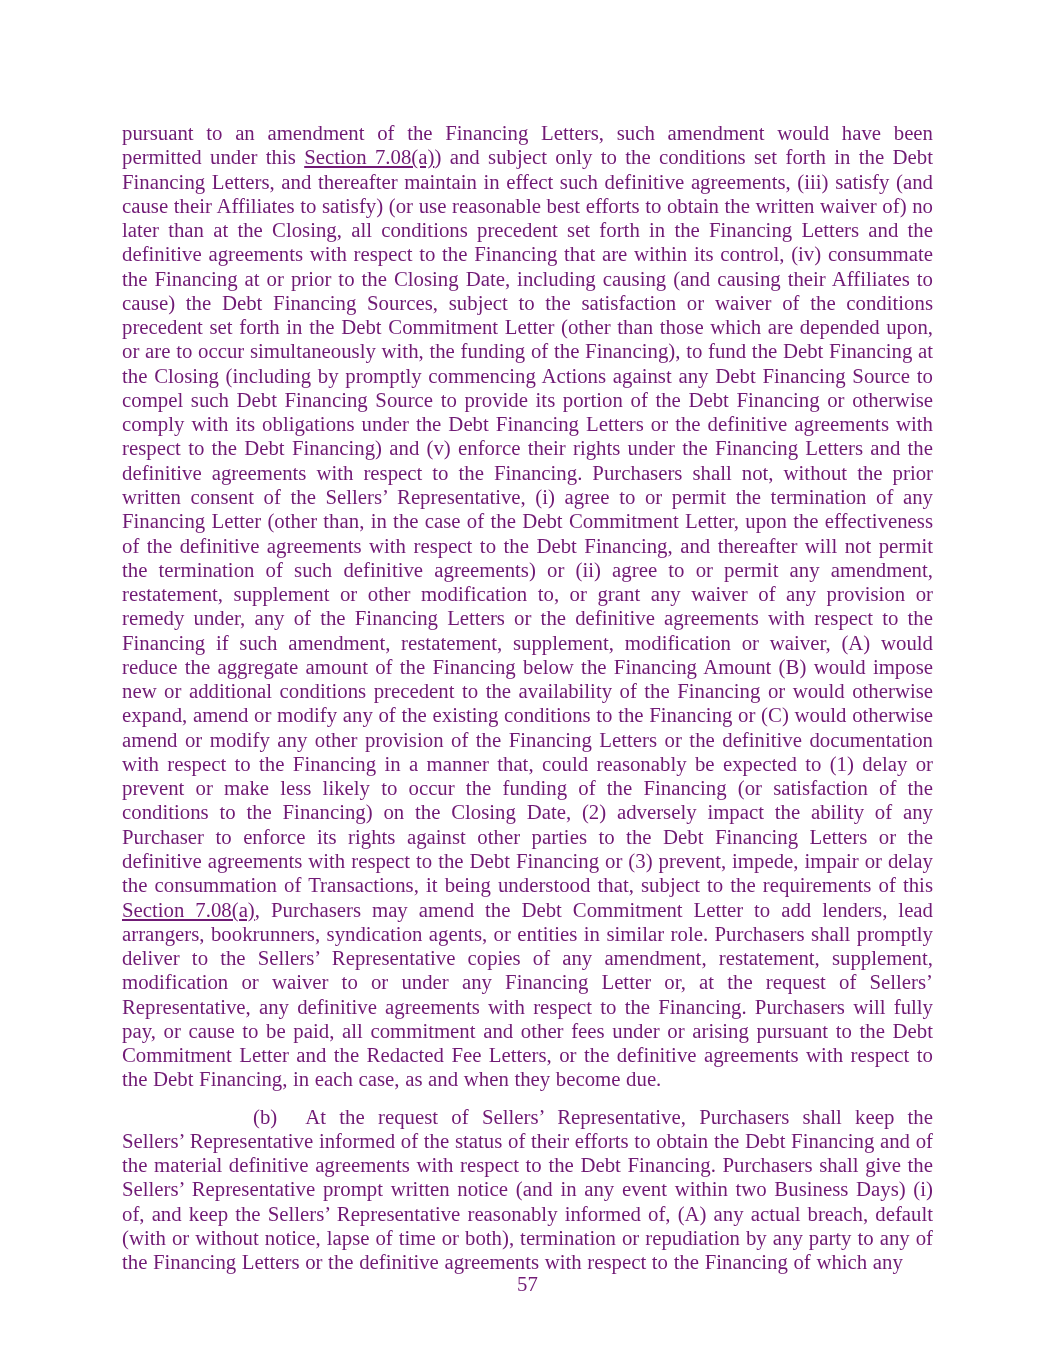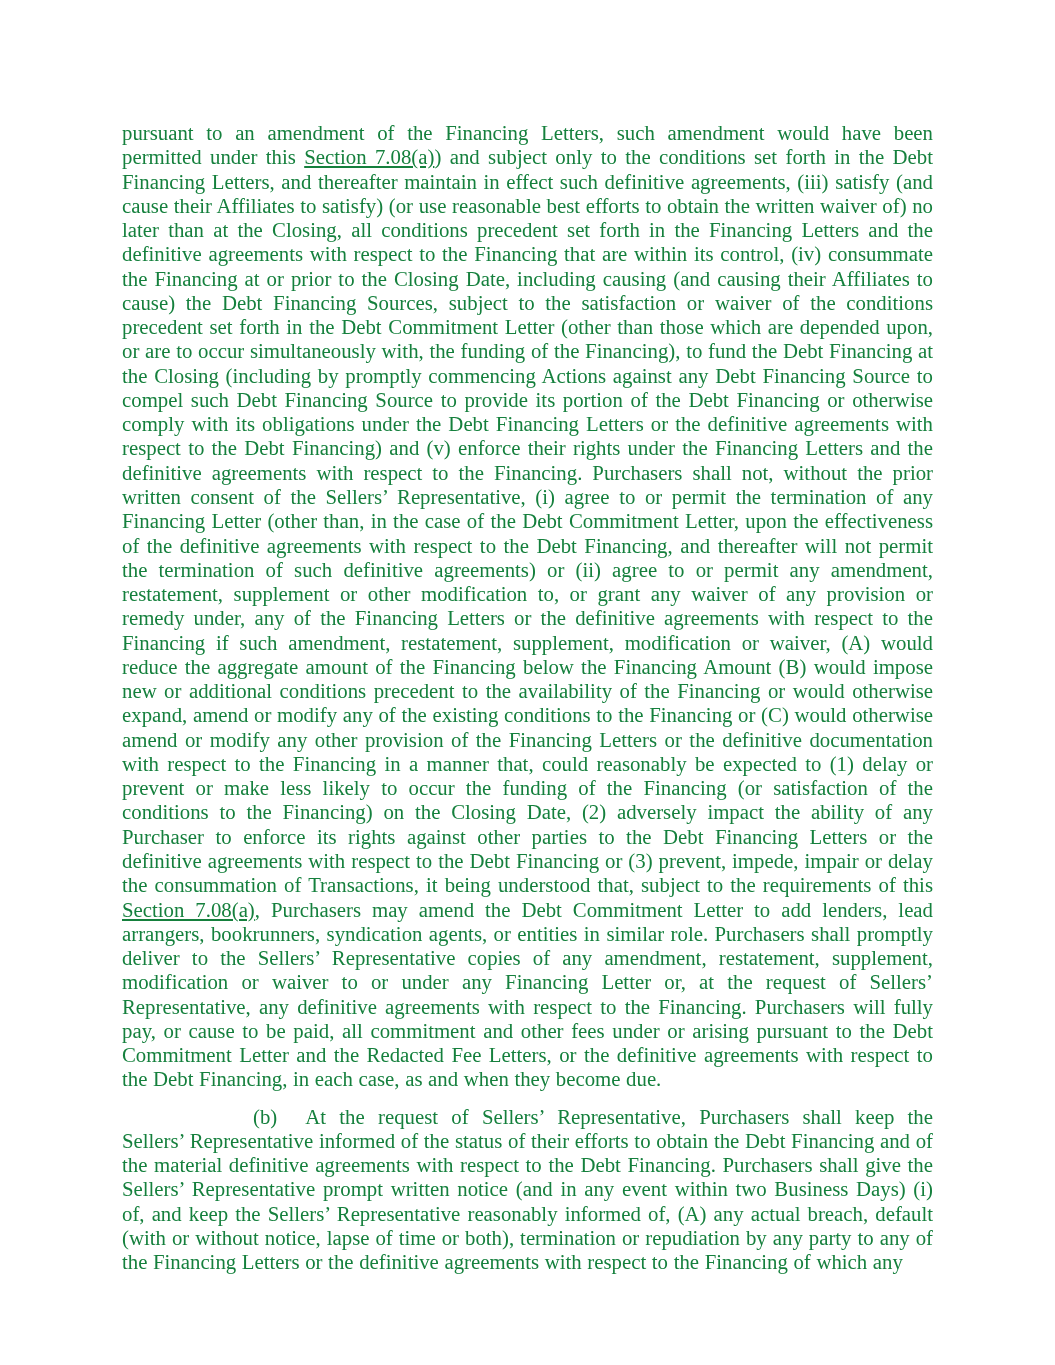--- a/index.html
+++ b/index.html
@@ -5,21 +5,21 @@
   html, body {
     margin: 0;
     padding: 0;
     background: #ffffff;
   }
   .page {
     position: relative;
     width: 1055px;
     height: 1365px;
     background: #ffffff;
-    color: #15803d;
+    color: #701a75;
     font-family: "Liberation Serif", "DejaVu Serif", serif;
     overflow: hidden;
   }
   .body-text {
     position: absolute;
     left: 122px;
     top: 121px;
     width: 811px;
   }
   .para {
@@ -53,13 +53,14 @@
   }
 </style>
 </head>
 <body>
 
 <div class="page">
   <div class="body-text">
     <p class="para"><span>pursuant to an amendment of the Financing Letters, such amendment would have been permitted under this </span><span class="underline">Section 7.08(a)</span><span>) and subject only to the conditions set forth in the Debt Financing Letters, and thereafter maintain in effect such definitive agreements, (iii) satisfy (and cause their Affiliates to satisfy) (or use reasonable best efforts to obtain the written waiver of) no later than at the Closing, all conditions precedent set forth in the Financing Letters and the definitive agreements with respect to the Financing that are within its control, (iv) consummate the Financing at or prior to the Closing Date, including causing (and causing their Affiliates to cause) the Debt Financing Sources, subject to the satisfaction or waiver of the conditions precedent set forth in the Debt Commitment Letter (other than those which are depended upon, or are to occur simultaneously with, the funding of the Financing), to fund the Debt Financing at the Closing (including by promptly commencing Actions against any Debt Financing Source to compel such Debt Financing Source to provide its portion of the Debt Financing or otherwise comply with its obligations under the Debt Financing Letters or the definitive agreements with respect to the Debt Financing) and (v) enforce their rights under the Financing Letters and the definitive agreements with respect to the Financing. Purchasers shall not, without the prior written consent of the Sellers’ Representative, (i) agree to or permit the termination of any Financing Letter (other than, in the case of the Debt Commitment Letter, upon the effectiveness of the definitive agreements with respect to the Debt Financing, and thereafter will not permit the termination of such definitive agreements) or (ii) agree to or permit any amendment, restatement, supplement or other modification to, or grant any waiver of any provision or remedy under, any of the Financing Letters or the definitive agreements with respect to the Financing if such amendment, restatement, supplement, modification or waiver, (A) would reduce the aggregate amount of the Financing below the Financing Amount (B) would impose new or additional conditions precedent to the availability of the Financing or would otherwise expand, amend or modify any of the existing conditions to the Financing or (C) would otherwise amend or modify any other provision of the Financing Letters or the definitive documentation with respect to the Financing in a manner that, could reasonably be expected to (1) delay or prevent or make less likely to occur the funding of the Financing (or satisfaction of the conditions to the Financing) on the Closing Date, (2) adversely impact the ability of any Purchaser to enforce its rights against other parties to the Debt Financing Letters or the definitive agreements with respect to the Debt Financing or (3) prevent, impede, impair or delay the consummation of Transactions, it being understood that, subject to the requirements of this </span><span class="underline">Section 7.08(a)</span><span>, Purchasers may amend the Debt Commitment Letter to add lenders, lead arrangers, bookrunners, syndication agents, or entities in similar role. Purchasers shall promptly deliver to the Sellers’ Representative copies of any amendment, restatement, supplement, modification or waiver to or under any Financing Letter or, at the request of Sellers’ Representative, any definitive agreements with respect to the Financing. Purchasers will fully pay, or cause to be paid, all commitment and other fees under or arising pursuant to the Debt Commitment Letter and the Redacted Fee Letters, or the definitive agreements with respect to the Debt Financing, in each case, as and when they become due.</span></p>
     <p class="para para-b"><span class="para-label">(b)</span><span class="tab-gap"></span><span><span>At the request of Sellers’ Representative, Purchasers shall keep the Sellers’ Representative informed of the status of their efforts to obtain the Debt Financing and of the material definitive agreements with respect to the Debt Financing. Purchasers shall give the Sellers’ Representative prompt written notice (and in any event within two Business Days) (i) of, and keep the Sellers’ Representative reasonably informed of, (A) any actual breach, default (with or without notice, lapse of time or both), termination or repudiation by any party to any of the Financing Letters or the definitive agreements with respect to the Financing of which any</span></span></p>
   </div>
+  <div class="page-number">57</div>
 </div>
 
 </body></html>

